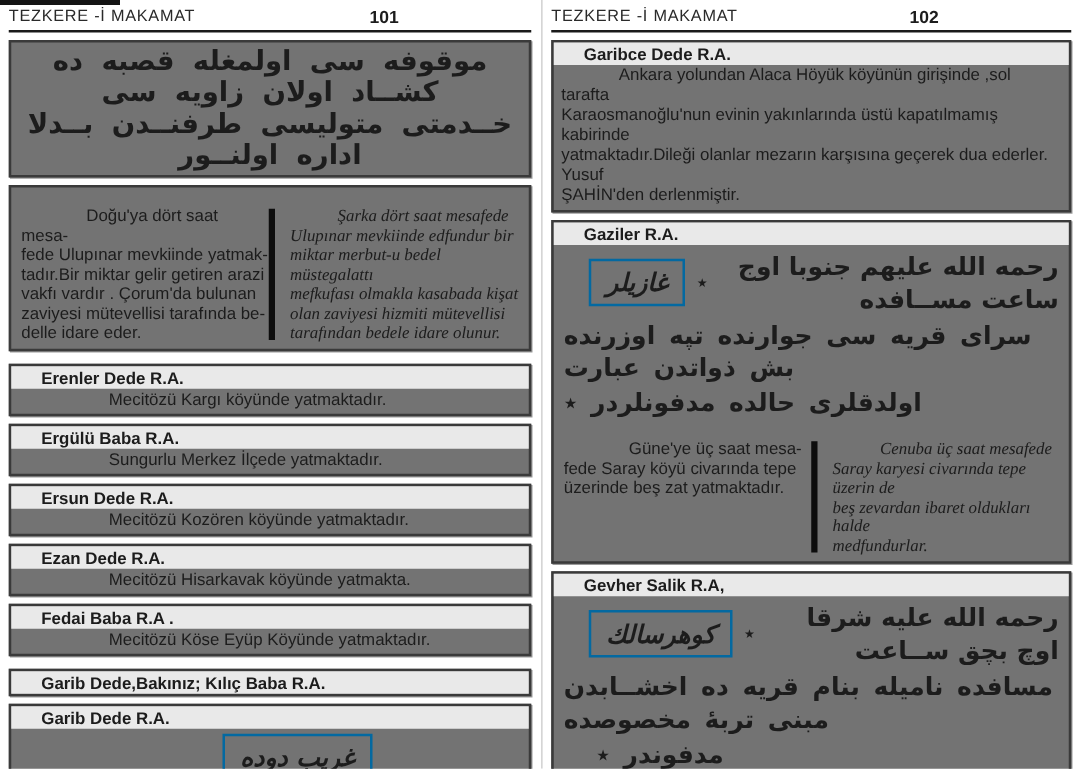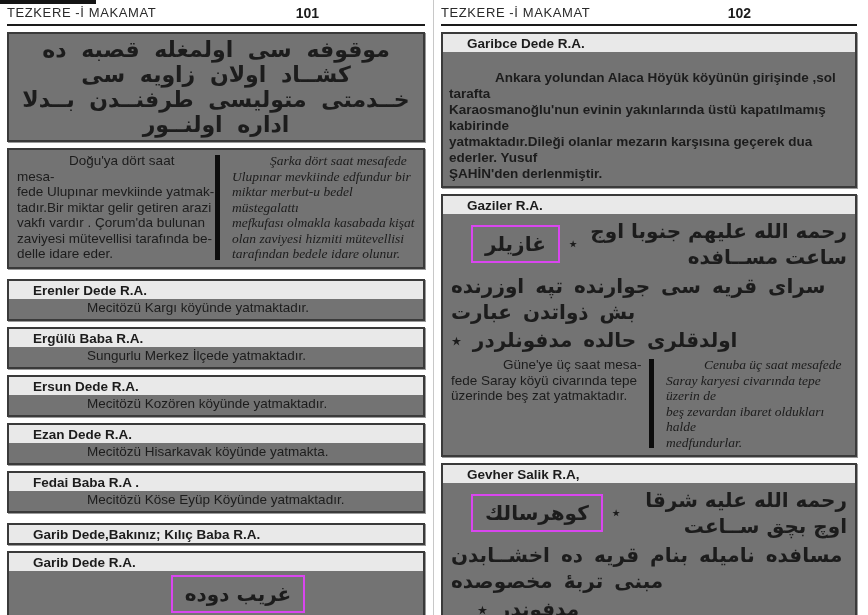--- a/index.html
+++ b/index.html
@@ -20,37 +20,37 @@
 
   .box{border:2px solid #3a3a3a;background:#737373;margin-top:6px;box-shadow:1px 1px 0 #9a9a9a;}
   .box-hd{background:#e9e9e9;font-weight:bold;font-size:13.5px;line-height:15px;
           padding:2px 4px 1px 24px;}
   .entry-body{padding:1px 4px 4px 78px;font-size:13.5px;line-height:15px;}
 
   .arabic{font-family:"DejaVu Sans",sans-serif;direction:rtl;font-weight:bold;}
   .quote-box{padding:3px 12px;}
   .qline{font-size:22px;line-height:25px;text-align:center;word-spacing:7px;}
 
-  .cols{display:grid;grid-template-columns:198px 10px 1fr;padding:3px 4px 5px 8px;}
+  .cols{display:grid;grid-template-columns:198px 10px 1fr;padding:3px 4px 5px 8px;margin-top:12px;}
   .colbar{width:5px;background:#0d0d0d;align-self:stretch;margin:2px 0;}
   .col-left{margin:0;font-size:13.5px;line-height:15.5px;white-space:pre-line;text-indent:52px;}
   .col-right{margin:0;padding-left:7px;font-family:"Liberation Serif",serif;font-style:italic;
              font-size:13.5px;line-height:15.5px;white-space:pre-line;text-indent:38px;}
 
   .arabic-row{display:flex;align-items:center;gap:9px;padding:4px 8px 2px 8px;
               font-size:20px;line-height:26px;}
   .arabic-row .star{font-family:"DejaVu Sans",sans-serif;font-size:16px;}
-  .name-frame{border:2px solid #d946ef;padding:4px 12px;}
+  .name-frame{border:2px solid #0369a1;padding:4px 12px;font-style:italic;}
   .row-garib{margin-left:44px;flex-direction:column;}
   .row-mid{margin-left:20px;}
   .aline{font-size:20px;line-height:26px;text-align:left;word-spacing:4px;padding:1px 8px;}
   .aline.al-left{text-align:left;padding-left:34px;}
 
-  .body-par{margin:0;padding:18px 6px 4px 6px;font-size:13.5px;line-height:16px;
-            white-space:pre-line;text-indent:46px;font-weight:bold;}
+  .body-par{margin:0;padding:0 6px 4px 6px;font-size:13.5px;line-height:16px;
+            white-space:pre-line;text-indent:46px;}
   .gap-lg{margin-top:10px;}
 </style>
 </head>
 <body>
 
 <div class="sheet">
   <div class="top-smudge"></div>
   <div class="gutter-line"></div>
 
   <section class="page page-left">

